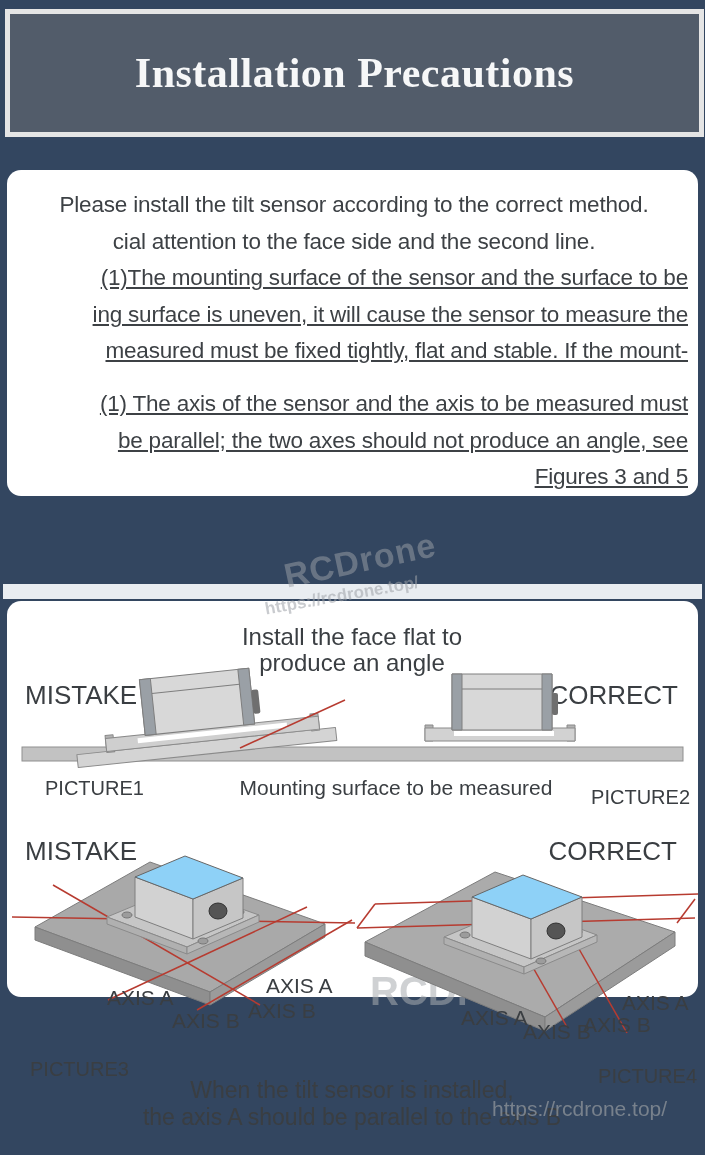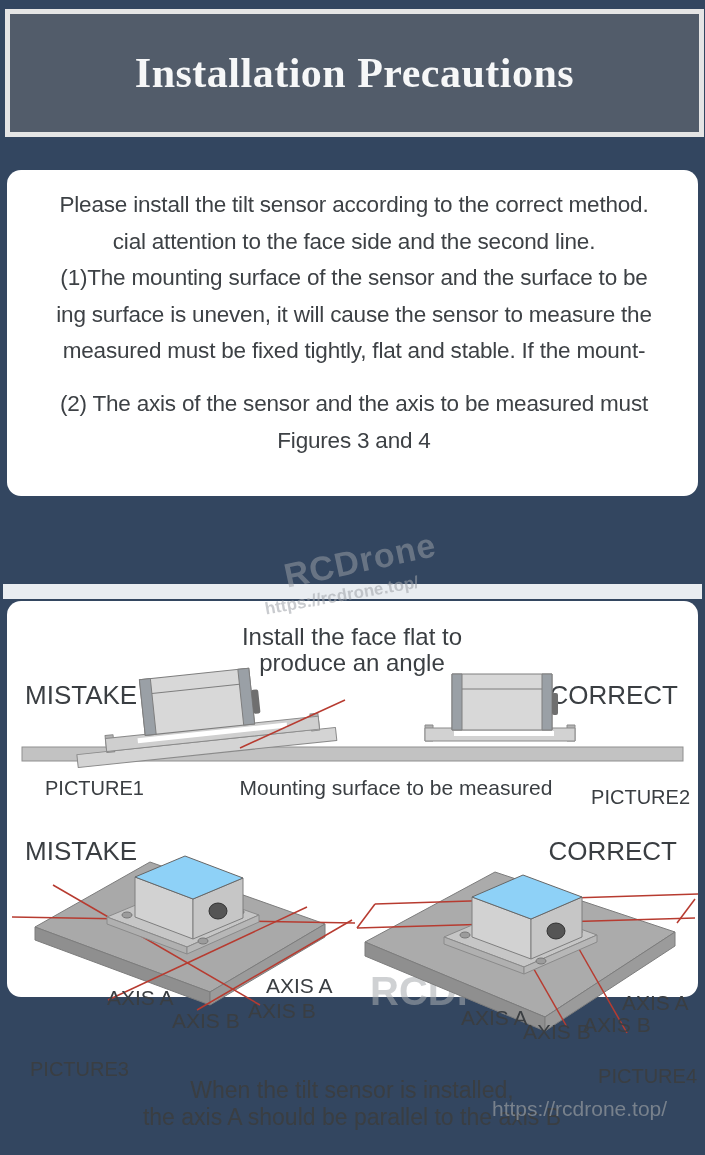--- a/index.html
+++ b/index.html
@@ -25,21 +25,21 @@
   .card{position:absolute;left:7px;width:691px;background:#ffffff;border-radius:14px;}
   .card1{top:170px;height:326px;}
   .gapband{position:absolute;left:3px;top:584px;width:699px;height:15px;background:#e9edf1;}
   .card2{top:601px;height:396px;text-decoration:underline;}
   
   .intro{
     padding:17px 10px 0 13px;
     color:#3d4145;font-size:22.5px;line-height:36.6px;letter-spacing:-0.2px;
   }
   .p-center{text-align:center;}
-  .p-left{text-align:center;}
+  .p-left{text-align:right;text-decoration:underline;}
   .p-gap{margin-top:16px;}
   
   .wm{position:absolute;z-index:6;color:#9ea2a8;pointer-events:none;white-space:nowrap;}
   .wm-brand{left:283px;top:541px;font-size:34px;font-weight:600;opacity:.5;transform:rotate(-12deg);letter-spacing:1px;}
   .wm-url1{left:264px;top:586px;font-size:17px;font-weight:600;opacity:.55;transform:rotate(-10deg);}
   
   text{fill:#3a3e42;}
   .t-big{font-size:26px;}
   .t-cap{font-size:24px;}
   .t-pic{font-size:20px;}
@@ -62,22 +62,23 @@
     <div class="p-center">
       <div>Please install the tilt sensor according to the correct method.</div>
       <div>cial attention to the face side and the second line.</div>
     </div>
     <div class="p-left">
       <div>(1)The mounting surface of the sensor and the surface to be</div>
       <div>ing surface is uneven, it will cause the sensor to measure the</div>
       <div>measured must be fixed tightly, flat and stable. If the mount-</div>
     </div>
     <div class="p-left p-gap">
-      <div>(2) The axis of the sensor and the axis to be measured must</div>
-      <div>Figures 3 and 4</div>
+      <div>(1) The axis of the sensor and the axis to be measured must</div>
+      <div>be parallel; the two axes should not produce an angle, see</div>
+      <div>Figures 3 and 5</div>
     </div>
   </div>
 </div>
 
 <div class="gapband"></div>
 
 <div class="wm wm-brand">RCDrone</div>
 <div class="wm wm-url1">https://rcdrone.top/</div>
 
 <div class="card card2">

